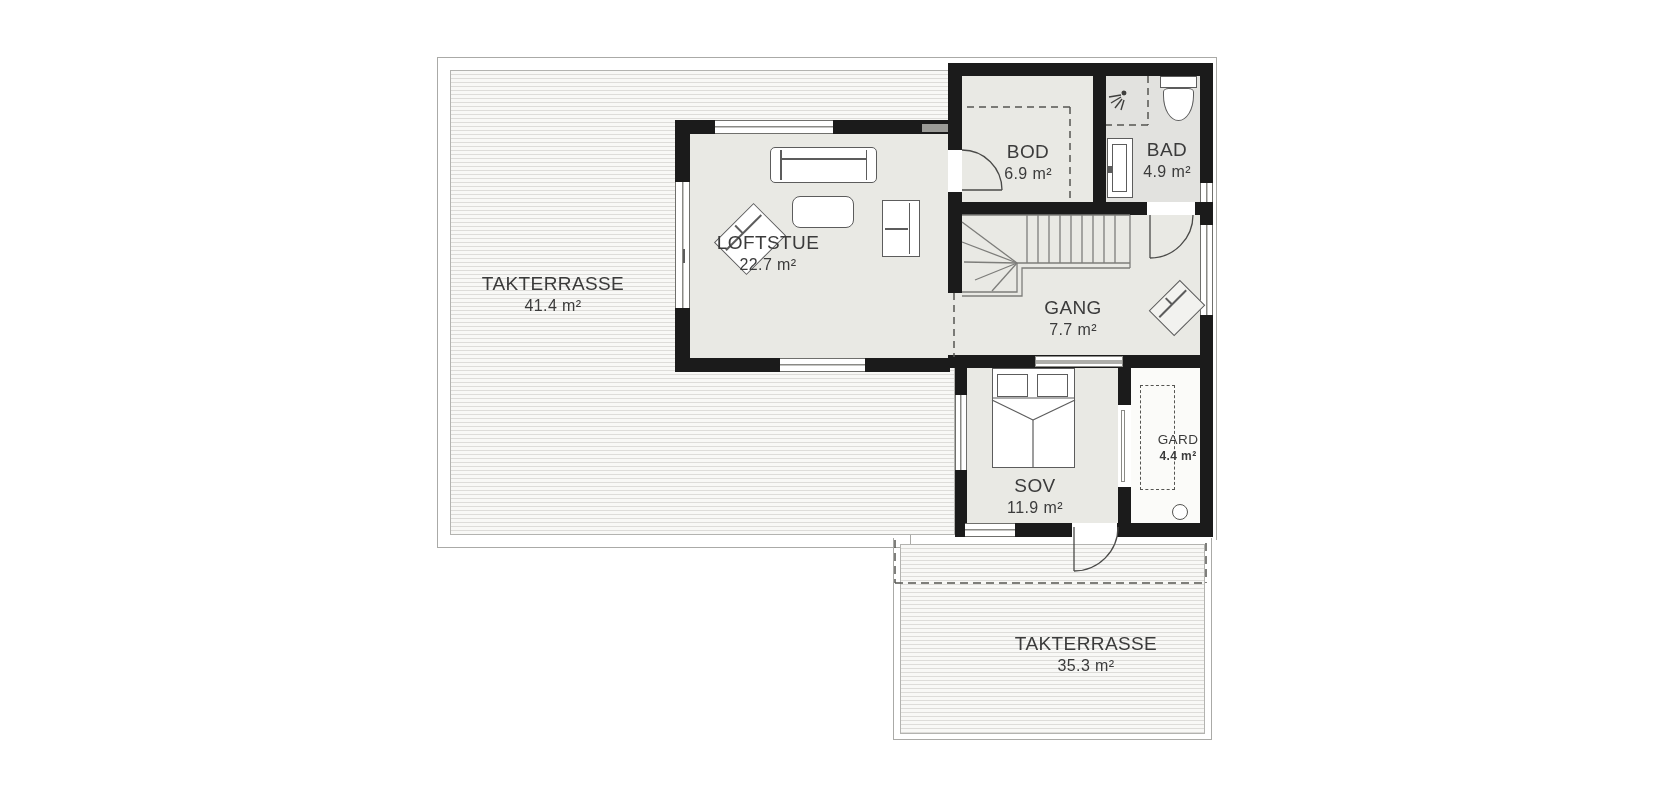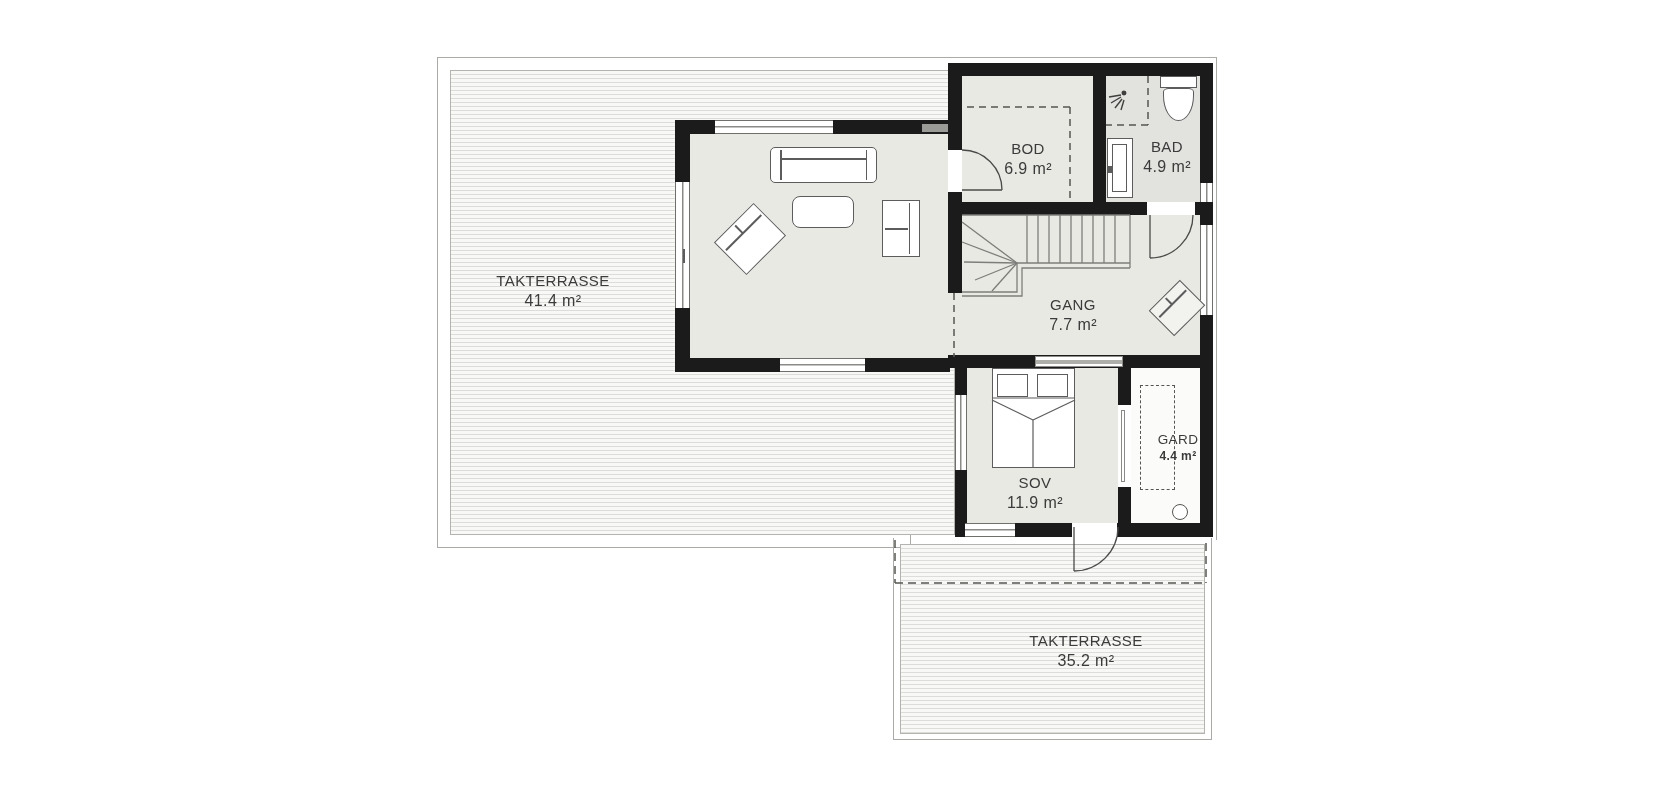--- a/index.html
+++ b/index.html
@@ -21,21 +21,21 @@
   .win-v{position:absolute;background-color:#fff;border-left:1.5px solid #6f6f6c;border-right:1.5px solid #6f6f6c;
          box-sizing:border-box;background-image:linear-gradient(#8a8a86,#8a8a86);
          background-size:1.5px 100%;background-position:center;background-repeat:no-repeat;}
   .slide{position:absolute;background:linear-gradient(#aeaeaa,#aeaeaa) center/100% 4px no-repeat,#fff;
          border:1px solid #8d8d89;box-sizing:border-box;}
   .furn{position:absolute;background:#fff;border:1.5px solid #5c5c5c;box-sizing:border-box;}
   .iline{position:absolute;background:#5c5c5c;}
   .dashedbox{position:absolute;border:1.5px dashed #555552;box-sizing:border-box;}
   .circle{position:absolute;border:1.5px solid #555552;border-radius:50%;background:#fff;box-sizing:border-box;}
   .label{position:absolute;text-align:center;color:#3b3b3b;line-height:1.25;letter-spacing:.4px;}
-  .label .nm{display:block;font-size:15px;}
+  .label .nm{display:block;font-size:19px;}
   .label .ar{display:block;font-size:16px;}
   .label.small .nm{font-size:13.5px;}
   .label.small .ar{font-size:12px;font-weight:bold;}
   svg.overlay{position:absolute;left:0;top:0;pointer-events:none;}
 </style>
 </head>
 <body>
 
 <div id="stage">
 
@@ -197,20 +197,24 @@
       <path d="M1121,97 L1111,103" fill="none"></path>
       <path d="M1122,99 L1115,108" fill="none"></path>
       <path d="M1124,100 L1121,110" fill="none"></path>
     </g>
   </svg>
 
   <div class="label" style="left:443px;top:272px;width:220px;">
     <span class="nm">TAKTERRASSE</span>
     <span class="ar">41.4 m²</span>
   </div>
+  <div class="label" style="left:688px;top:231px;width:160px;">
+    <span class="nm">LOFTSTUE</span>
+    <span class="ar">22.7 m²</span>
+  </div>
   <div class="label" style="left:968px;top:140px;width:120px;">
     <span class="nm">BOD</span>
     <span class="ar">6.9 m²</span>
   </div>
   <div class="label" style="left:1127px;top:138px;width:80px;">
     <span class="nm">BAD</span>
     <span class="ar">4.9 m²</span>
   </div>
   <div class="label" style="left:1013px;top:296px;width:120px;">
     <span class="nm">GANG</span>
@@ -219,16 +223,16 @@
   <div class="label" style="left:975px;top:474px;width:120px;">
     <span class="nm">SOV</span>
     <span class="ar">11.9 m²</span>
   </div>
   <div class="label small" style="left:1119px;top:432px;width:70px;padding-left:24px;">
     <span class="nm">GARD</span>
     <span class="ar">4.4 m²</span>
   </div>
   <div class="label" style="left:976px;top:632px;width:220px;">
     <span class="nm">TAKTERRASSE</span>
-    <span class="ar">35.2 m²</span>
+    <span class="ar">35.3 m²</span>
   </div>
 
 </div>
 
 </body></html>

